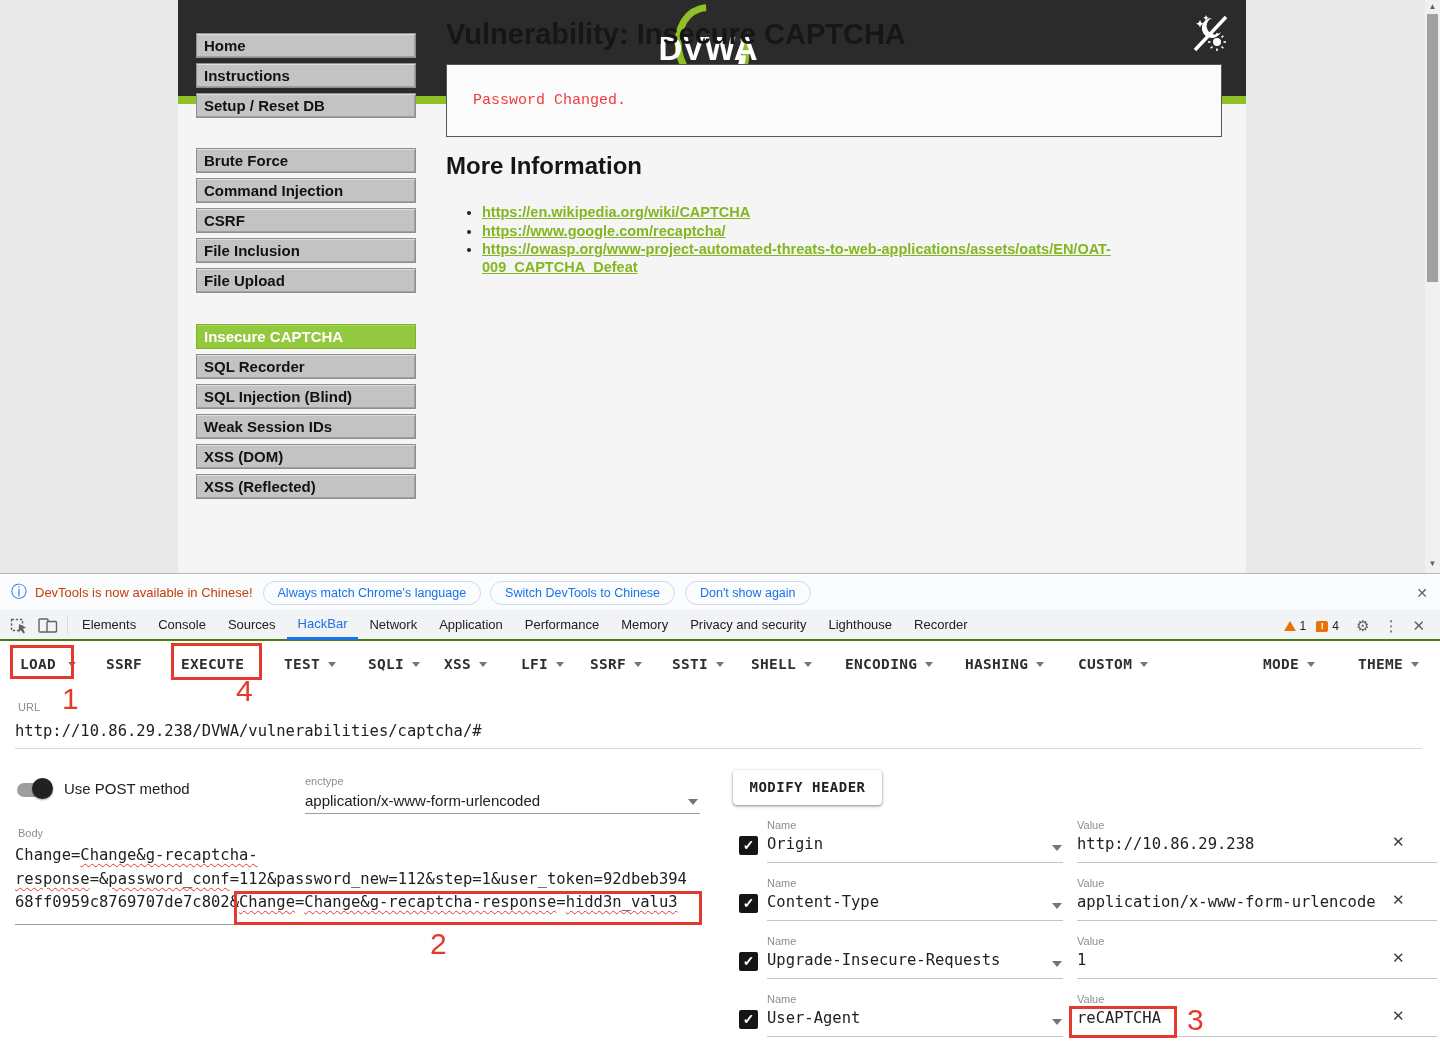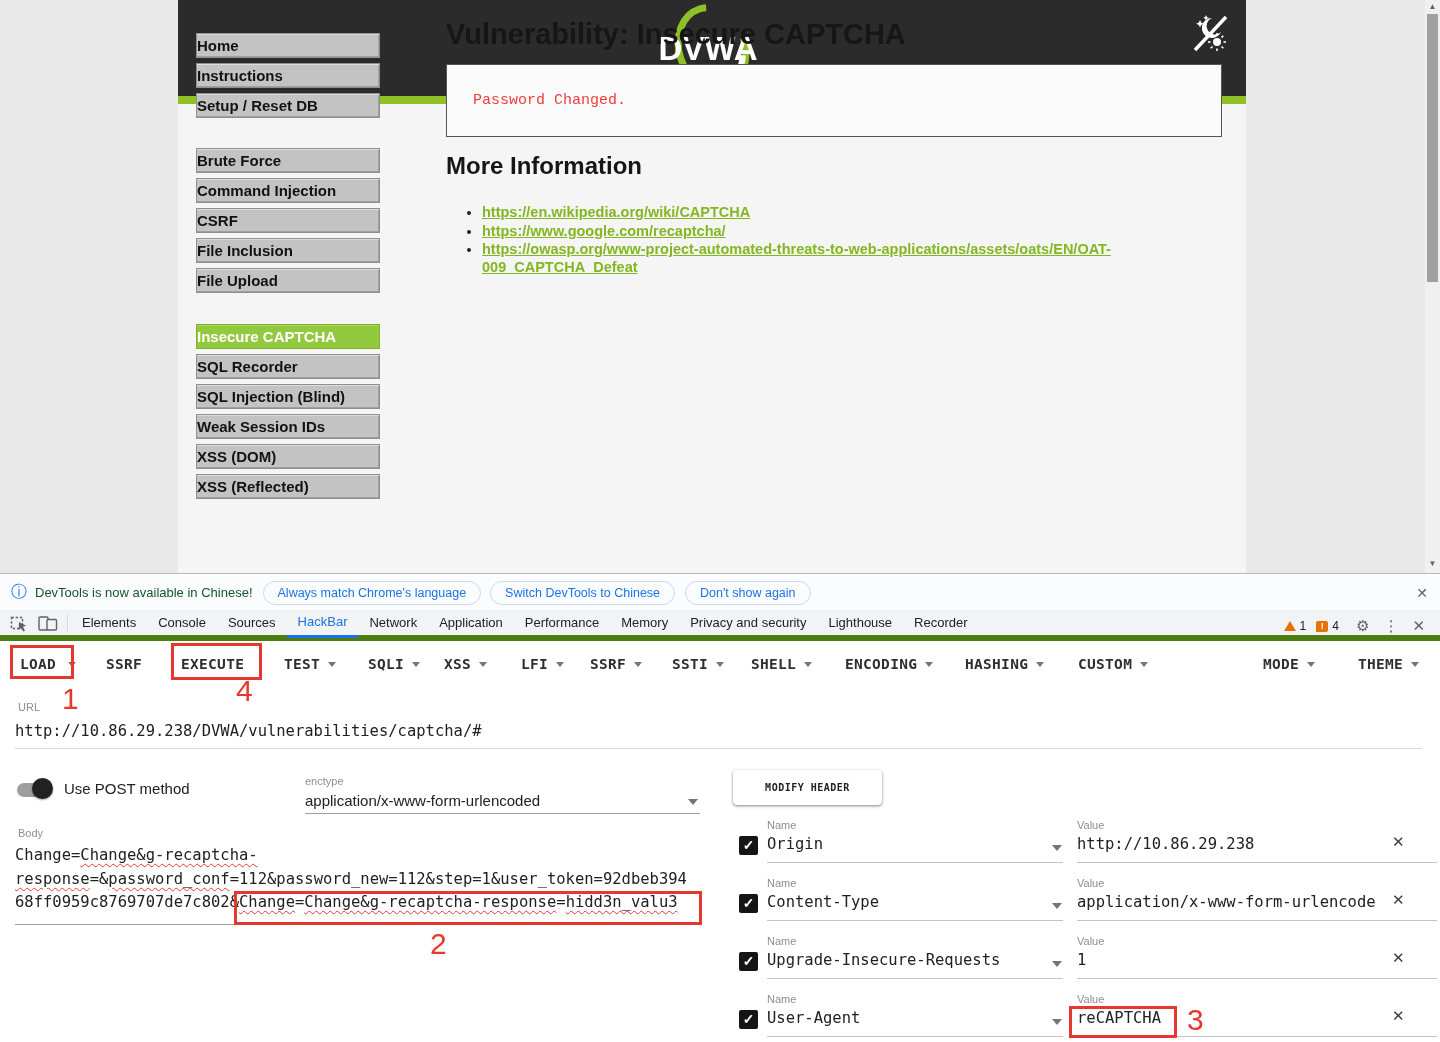--- a/index.html
+++ b/index.html
@@ -9,24 +9,24 @@
   
   #browser-page { position:absolute; left:0; top:0; width:1440px; height:573px; background:#e9e9e9; }
   #dvwa-content { position:absolute; left:178px; top:0; width:1068px; height:573px; background:#f5f5f5; }
   #dvwa-header { position:absolute; left:0; top:0; width:1068px; height:96px; background:#2b2b2b; }
   #dvwa-greenbar { position:absolute; left:0; top:96px; width:1068px; height:8px; background:#8fc127; }
   #dvwa-logo { position:absolute; left:476px; top:2px; }
   #dvwa-logo text { font-family:"Liberation Sans", sans-serif; font-weight:bold; }
   #theme-icon { position:absolute; right:16px; top:12px; }
 
   .sidebar { position:absolute; left:18px; top:33px; width:202px; }
-  .sb-btn { width:184px; height:25px; background:#c3c3c3; border:1px solid #8f8f8f;
+  .sb-btn { width:220px; height:25px; background:#c3c3c3; border:1px solid #8f8f8f;
             box-shadow:inset 0 1px 0 #dedede, inset -1px -1px 0 #9f9f9f;
             font-size:15px; font-weight:bold; color:#121212; line-height:23px;
-            margin-bottom:5px; cursor:pointer; }
+            padding-left:7px; margin-bottom:5px; cursor:pointer; }
   .sb-btn.active { background:#92c93f; border-color:#7fb32c; color:#ffffff;
                    box-shadow:inset 0 1px 0 #a9d85e;margin-top:31px; }
   .sb-gap { height:25px; }
 
   .main { position:absolute; left:268px; top:0; width:780px; }
   .vuln-title { position:absolute; left:0; top:18px; font-size:29px; font-weight:bold; color:#161616; }
   .msg-box { position:absolute; left:0; top:64px; width:776px; height:73px; background:#fbfbfb;
              border:1px solid #565656; }
   .msg-text { position:absolute; left:26px; top:27px; font-family:"Liberation Mono", monospace;
               font-size:15px; color:#f03c3c; }
@@ -41,29 +41,29 @@
   .scroll-arrow { position:absolute; left:0; width:15px; text-align:center; font-size:8px; color:#606060; }
 
   
   #devtools { position:absolute; left:0; top:573px; width:1440px; height:469px; background:#fff;
               border-top:1px solid #b7b7b7; }
 
   
   #infobar { position:absolute; left:0; top:1px; width:1440px; height:36px; background:#fbfcfe;
              border-bottom:1px solid #eceef1; display:flex; align-items:center; }
   #infobar .info-glyph { color:#1a73e8; font-size:16px; margin-left:11px; }
-  #infobar .msg { font-size:13px; color:#14532d; margin-left:8px; }
+  #infobar .msg { font-size:13px; color:#c2410c; margin-left:8px; }
   .pill { height:24px; border:1px solid #cfd8ea; border-radius:12px; color:#1a73e8;
           font-size:12.5px; line-height:22px; padding:0 14px; background:#fbfcfe; cursor:pointer; }
   .pill1 { margin-left:10px; } .pill2 { margin-left:9px; } .pill3 { margin-left:10px; }
   #infobar .close { position:absolute; right:12px; top:10px; color:#5f6368; font-size:14px; cursor:pointer; }
 
   
   #tabbar { position:absolute; left:0; top:37px; width:1440px; height:30px; background:#f1f3f4;
-            border-bottom:6px solid #4d7c0f; display:flex; align-items:center; }
+            border-bottom:2px solid #4d7c0f; display:flex; align-items:center; }
   .tb-icon { margin-left:10px; cursor:pointer; }
   .tb-sep { width:1px; height:18px; background:#dadce0; margin-left:9px; }
   .tab { font-size:13px; color:#202124; padding:0 11px; height:30px; line-height:30px; cursor:pointer; }
   .tab.first { margin-left:3px; }
   .tab.active { color:#1a73e8; border-bottom:3px solid #1a73e8; line-height:27px; }
   #tab-right { position:absolute; right:8px; top:0; height:30px; display:flex; align-items:center; }
   .warn-tri { width:0; height:0; border-left:6px solid transparent; border-right:6px solid transparent;
               border-bottom:10px solid #e8710a; margin-right:4px; }
   .count { font-size:12px; color:#202124; margin-right:10px; }
   .issue-sq { width:12px; height:11px; background:#e8710a; border-radius:2px 2px 2px 0;
@@ -99,21 +99,21 @@
   .sans-val { position:absolute; font-size:15px; color:#212121; }
 
   .squig { text-decoration:underline; text-decoration-style:wavy; text-decoration-color:#e33a2e;
            text-decoration-thickness:1px; text-underline-offset:3px; }
   .body-line { position:absolute; left:15px; width:695px; font-family:"DejaVu Sans Mono", monospace;
                font-size:15.5px; color:#212121; white-space:pre; }
 
   
   #modify-header { position:absolute; left:733px; top:770px; width:149px; height:35px; background:#fff;
                    border-radius:4px; box-shadow:0 1px 2px rgba(0,0,0,.3), 0 1px 3px 1px rgba(0,0,0,.15);
-                   font-family:"DejaVu Sans Mono", monospace; font-size:10px; font-weight:bold; color:#212121;
+                   font-family:"DejaVu Sans Mono", monospace; font-size:14px; font-weight:bold; color:#212121;
                    text-align:center; line-height:35px; letter-spacing:0.5px; cursor:pointer; }
 
   
   .hrow { position:absolute; left:0; width:1440px; height:58px; }
   .hrow .cb { position:absolute; left:739px; top:17px; width:19px; height:19px; background:#151515;
               border-radius:2px; color:#fff; font-size:14px; font-weight:bold; text-align:center; line-height:19px; cursor:pointer; }
   .hrow .nlabel { left:767px; top:0; }
   .hrow .nval { left:767px; top:16px; }
   .hrow .ncaret { left:1052px; top:26px; }
   .hrow .nline { left:767px; top:43px; width:296px; background:#c4c4c4; }

